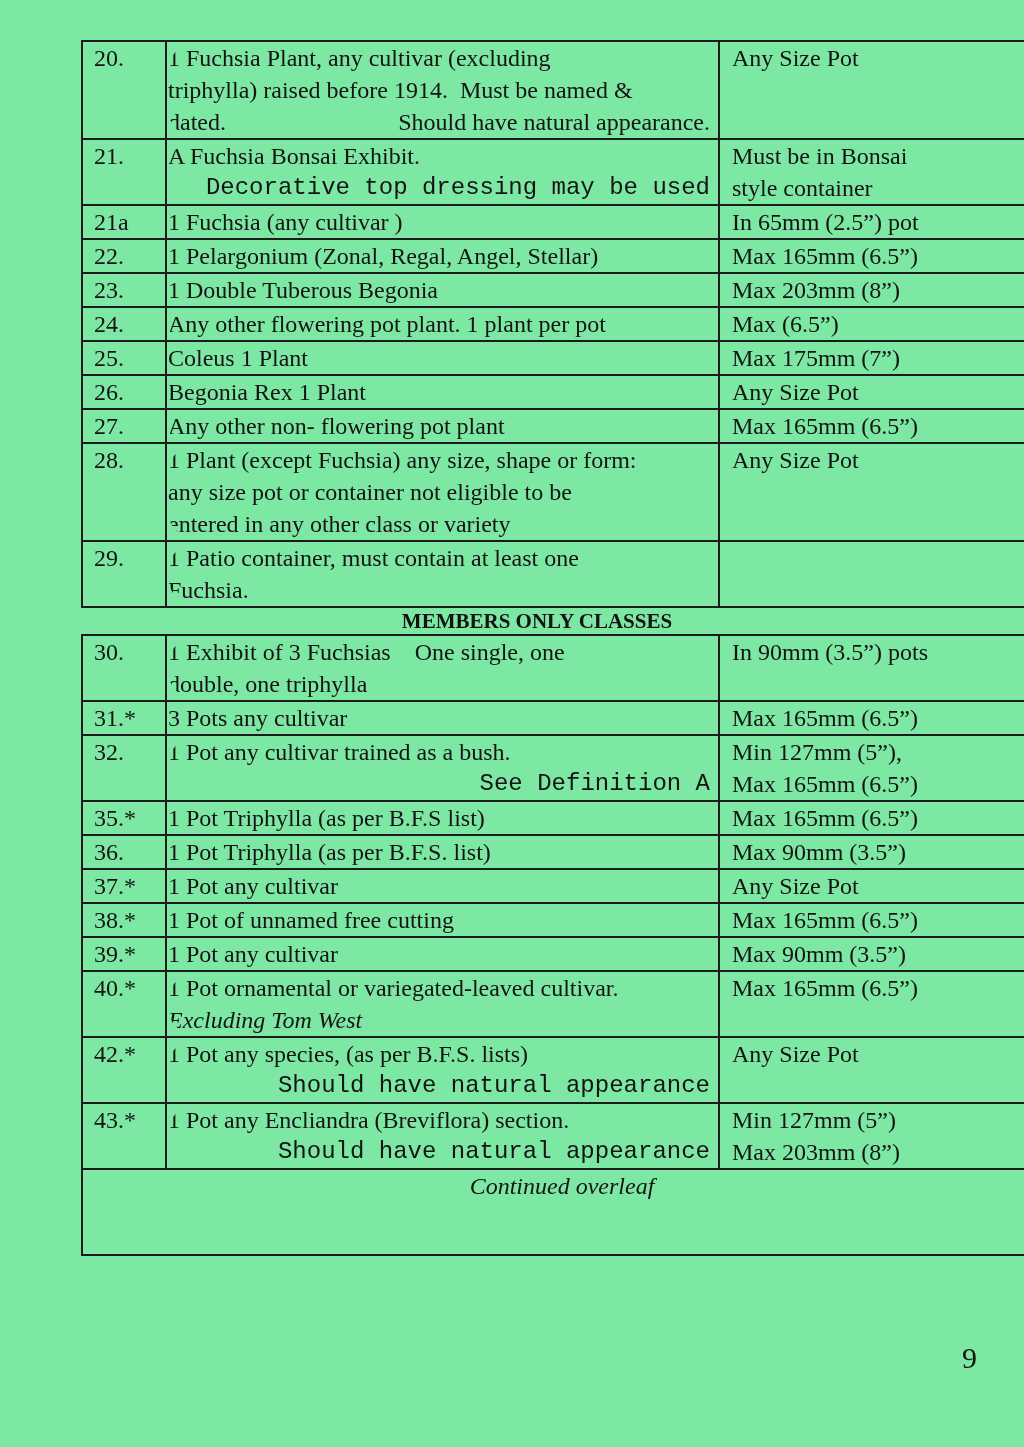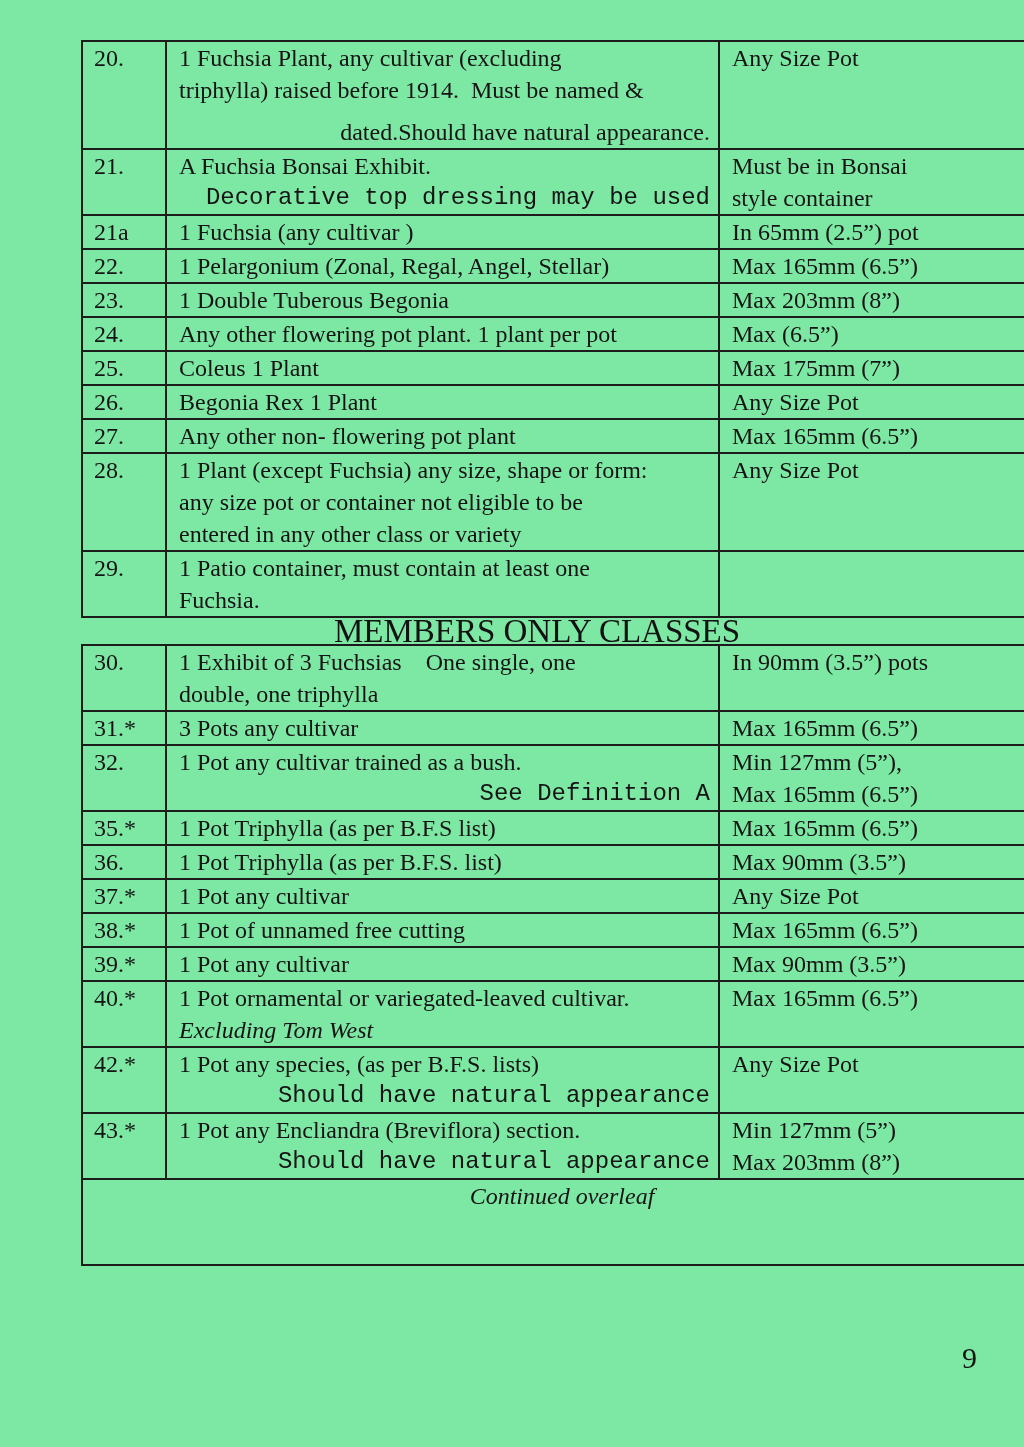--- a/index.html
+++ b/index.html
@@ -19,36 +19,36 @@
     table-layout:fixed;
   }
   table.tbl td {
     border:2px solid #1c1c1c;
     vertical-align:top;
     font-size:24px;
     line-height:32px;
     overflow:hidden;
   }
   td.n   { width:84px;  padding-left:11px; }
-  td.d   { width:553px; padding-left:12px; padding-right:8px;border-radius:30px; }
+  td.d   { width:553px; padding-left:1px; padding-right:8px;border-radius:30px; }
   td.p   { width:323px; padding-left:12px; padding-right:4px; }
   td.mid { vertical-align:middle; }
   .ln { white-space:pre; }
   .ln.right  { text-align:right;font-family:Liberation Mono, monospace; }
   .ln.italic { font-style:italic; }
-  .ln.split  { display:flex; justify-content:flex-end; white-space:pre;margin-top:10px; }
+  .ln.split  { display:flex; justify-content:space-between; white-space:pre; }
   .h1 { height:32px; }  
   .h2 { height:64px; }
   .h3 { height:96px;border-radius:15px; }
 
   .section-heading {
     width:912px;
     text-align:center;
-    font-weight:normal;
-    font-size:33px;
+    font-weight:bold;
+    font-size:21px;
     line-height:26px;
     color:#121212;
   }
   td.cont {
     height:86px;
     text-align:center;
     vertical-align:middle;
     font-style:italic;
     font-size:26px;
   }

